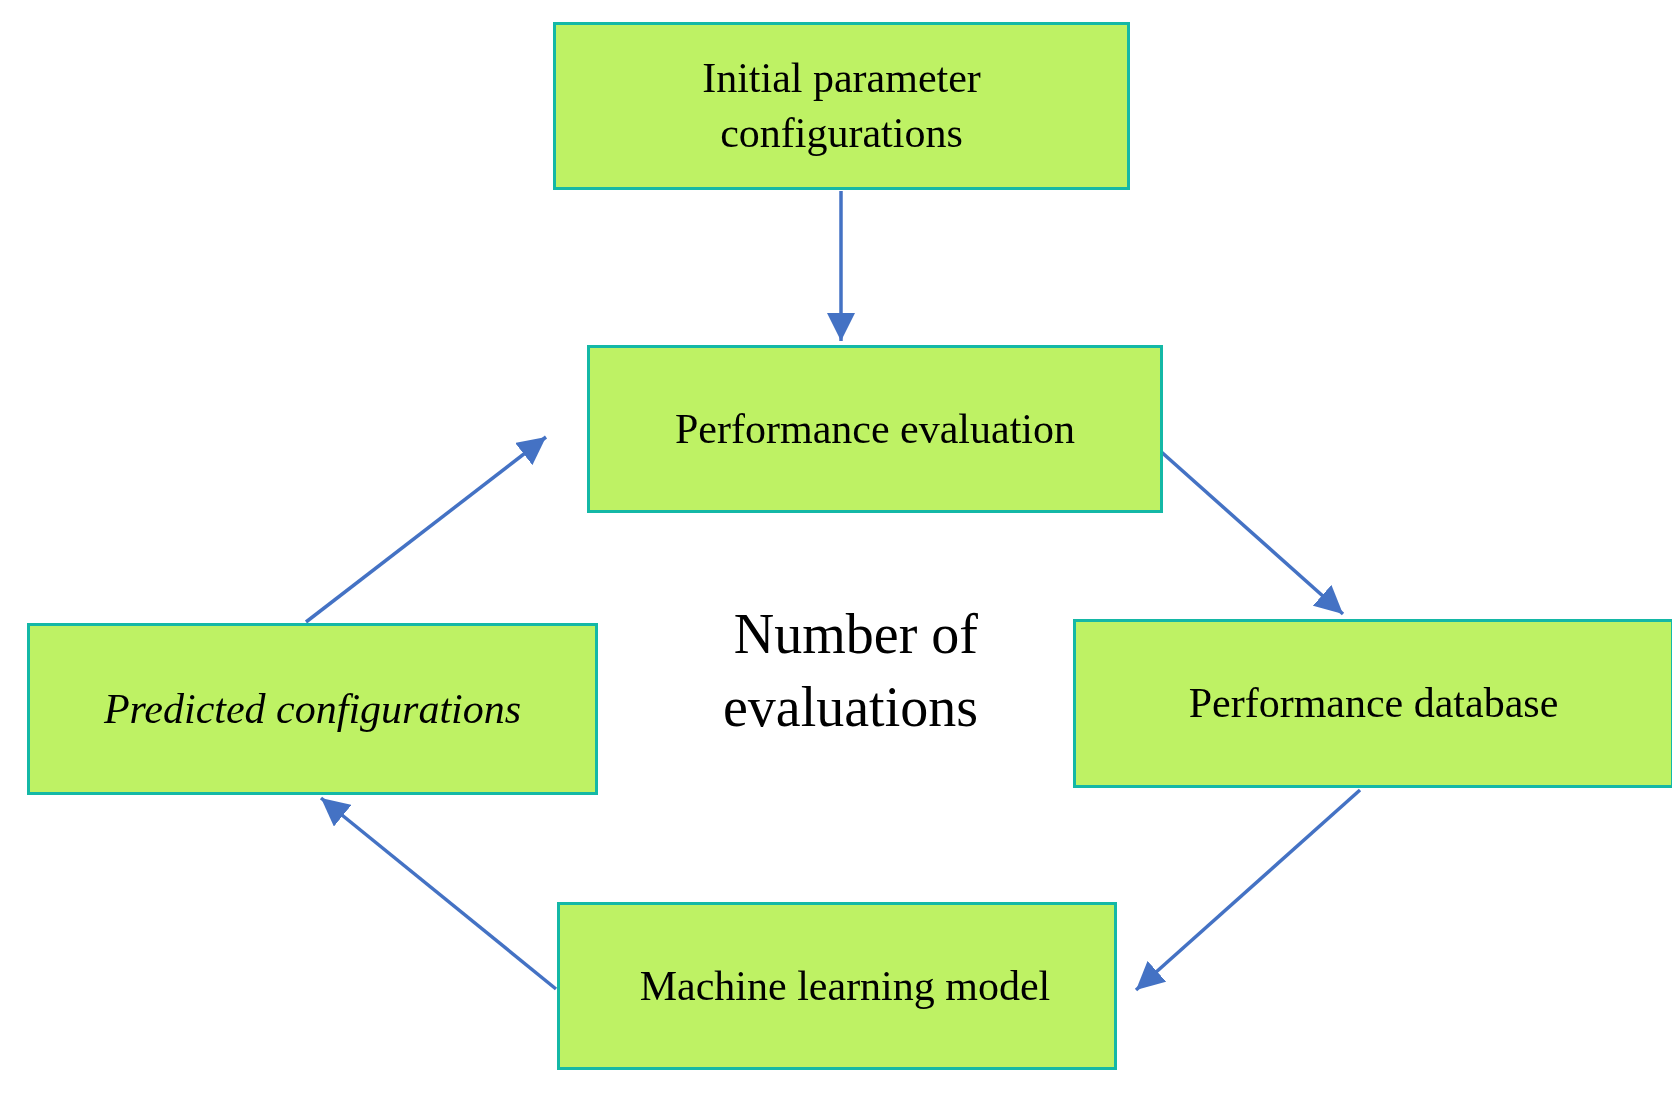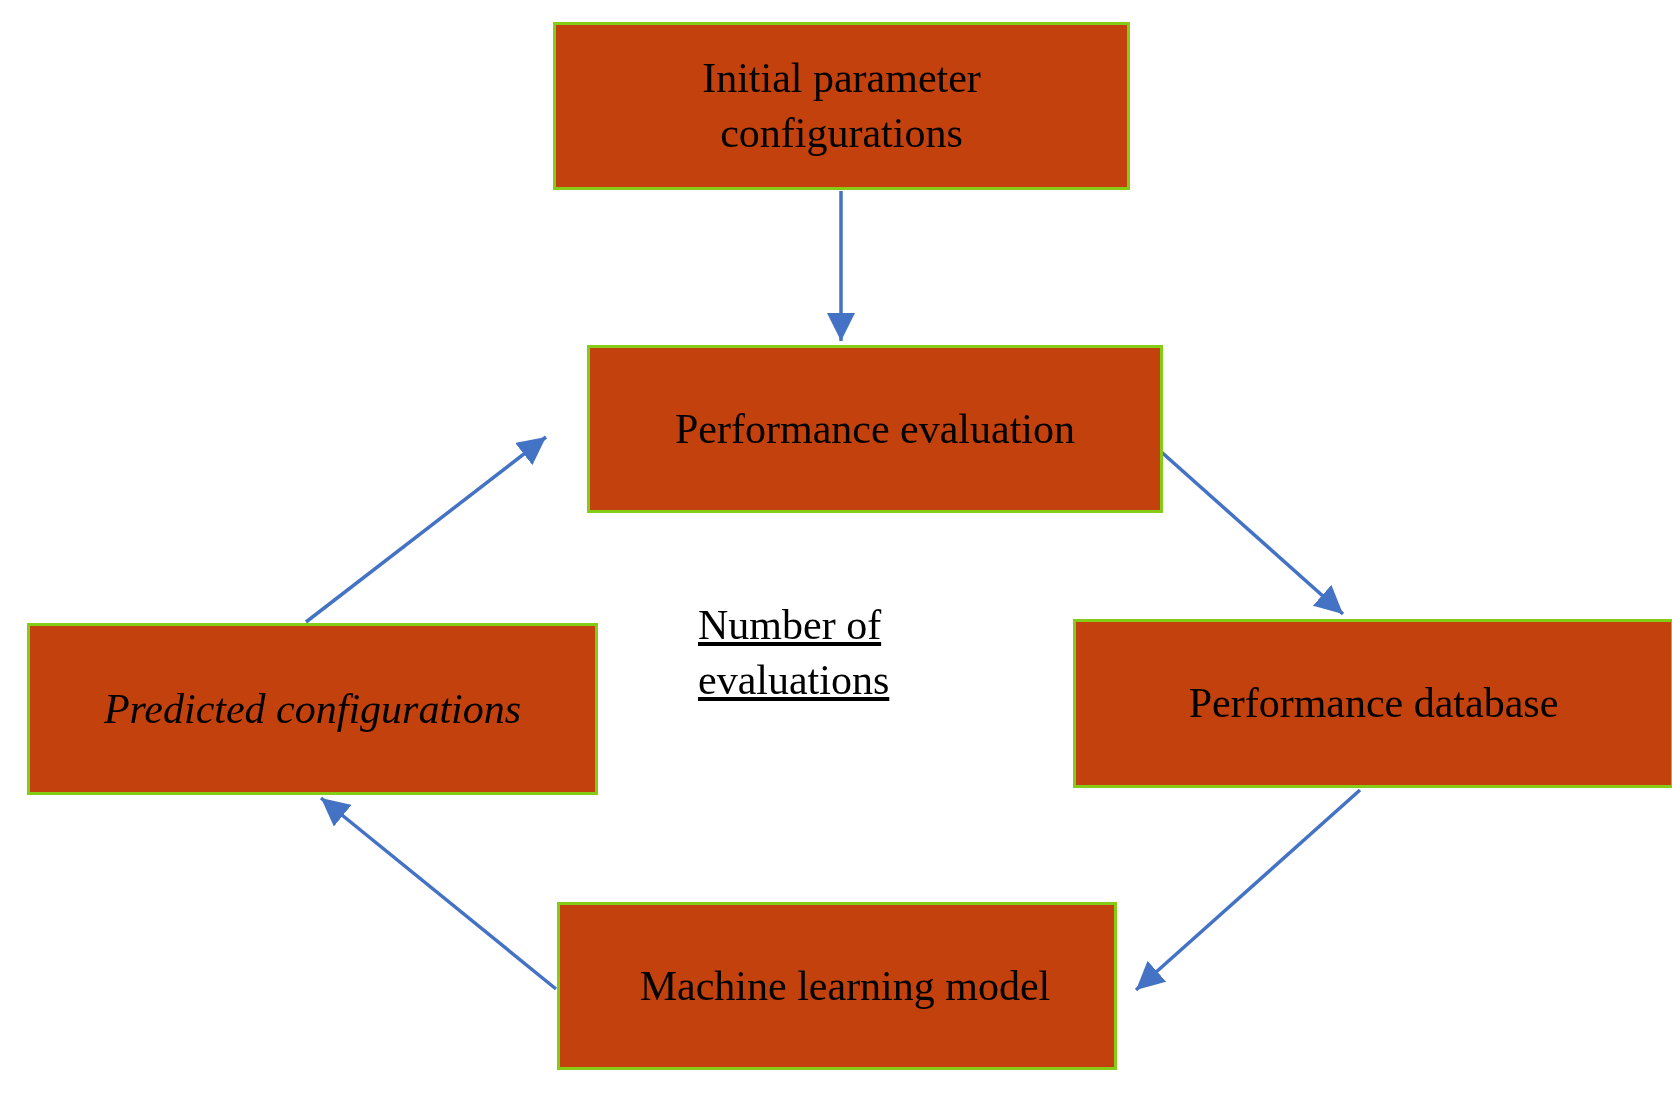--- a/index.html
+++ b/index.html
@@ -20,43 +20,42 @@
     position: absolute;
     left: 0;
     top: 0;
     width: 1672px;
     height: 1098px;
     pointer-events: none;
   }
   .node {
     position: absolute;
     box-sizing: border-box;
-    border: 3px solid #84cc16;
-    background: #c2410c;
+    border: 3px solid #14b8a6;
+    background: #bef264;
     display: flex;
     align-items: center;
     justify-content: center;
     text-align: center;
     font-size: 42px;
     line-height: 1.3;
   }
   .node-initial   { left: 553px;  top: 22px;  width: 577px; height: 168px; padding: 0 90px; }
   .node-eval      { left: 551px;  top: 345px; width: 576px; height: 168px; margin-left: 36px; }
   .node-predicted { left: 27px;   top: 623px; width: 571px; height: 172px; font-style: italic; }
   .node-database  { left: 1073px; top: 619px; width: 601px; height: 169px; }
   .node-ml        { left: 557px;  top: 902px; width: 560px; height: 168px; padding-left: 16px; }
   .center-label {
     position: absolute;
     left: 698px;
     top: 598px;
     width: 280px;
-    text-align: left;
-    font-size: 42px;
+    text-align: right;
+    font-size: 56px;
     line-height: 1.3;
-    text-decoration: underline;
   }
 </style>
 </head>
 <body>
 
 <div class="canvas">
 
   <svg class="arrows-layer" viewBox="0 0 1672 1098" xmlns="http://www.w3.org/2000/svg">
     <defs>
       <marker id="arrowhead" viewBox="0 0 10 10" refX="10" refY="5" markerWidth="8" markerHeight="8" orient="auto-start-reverse">

